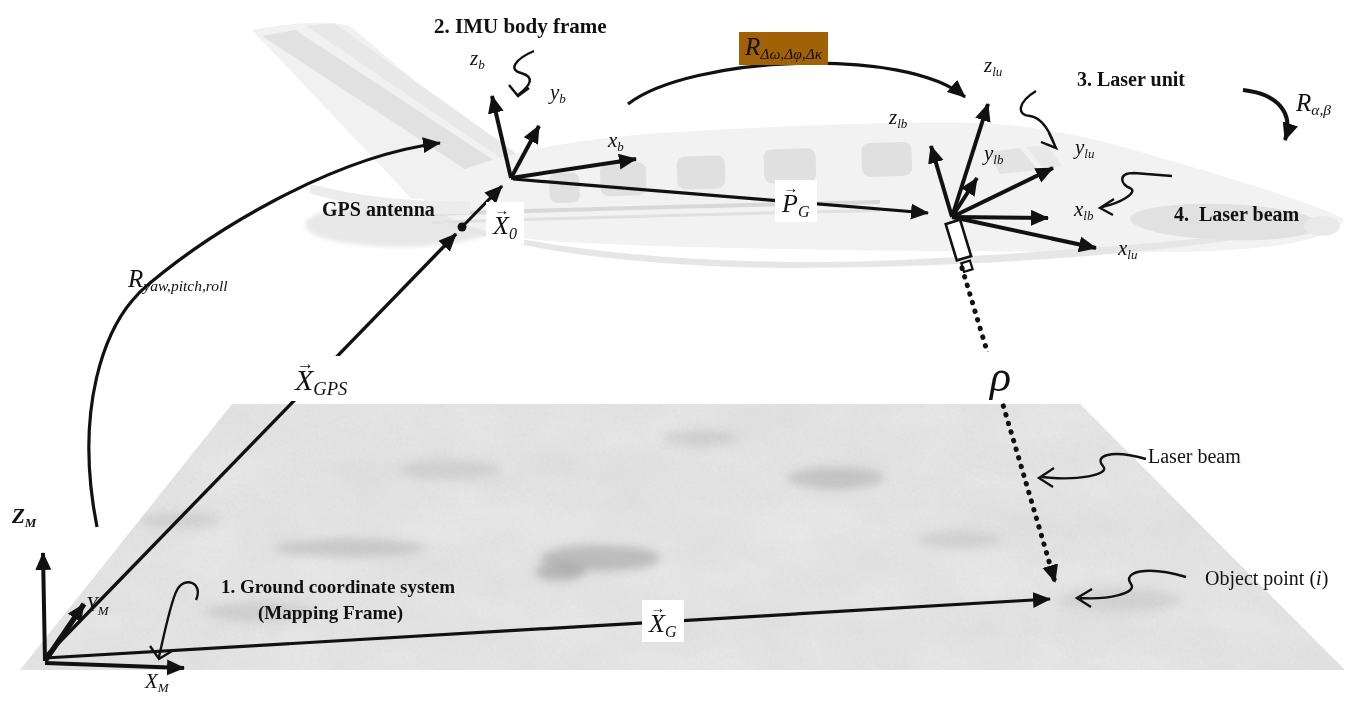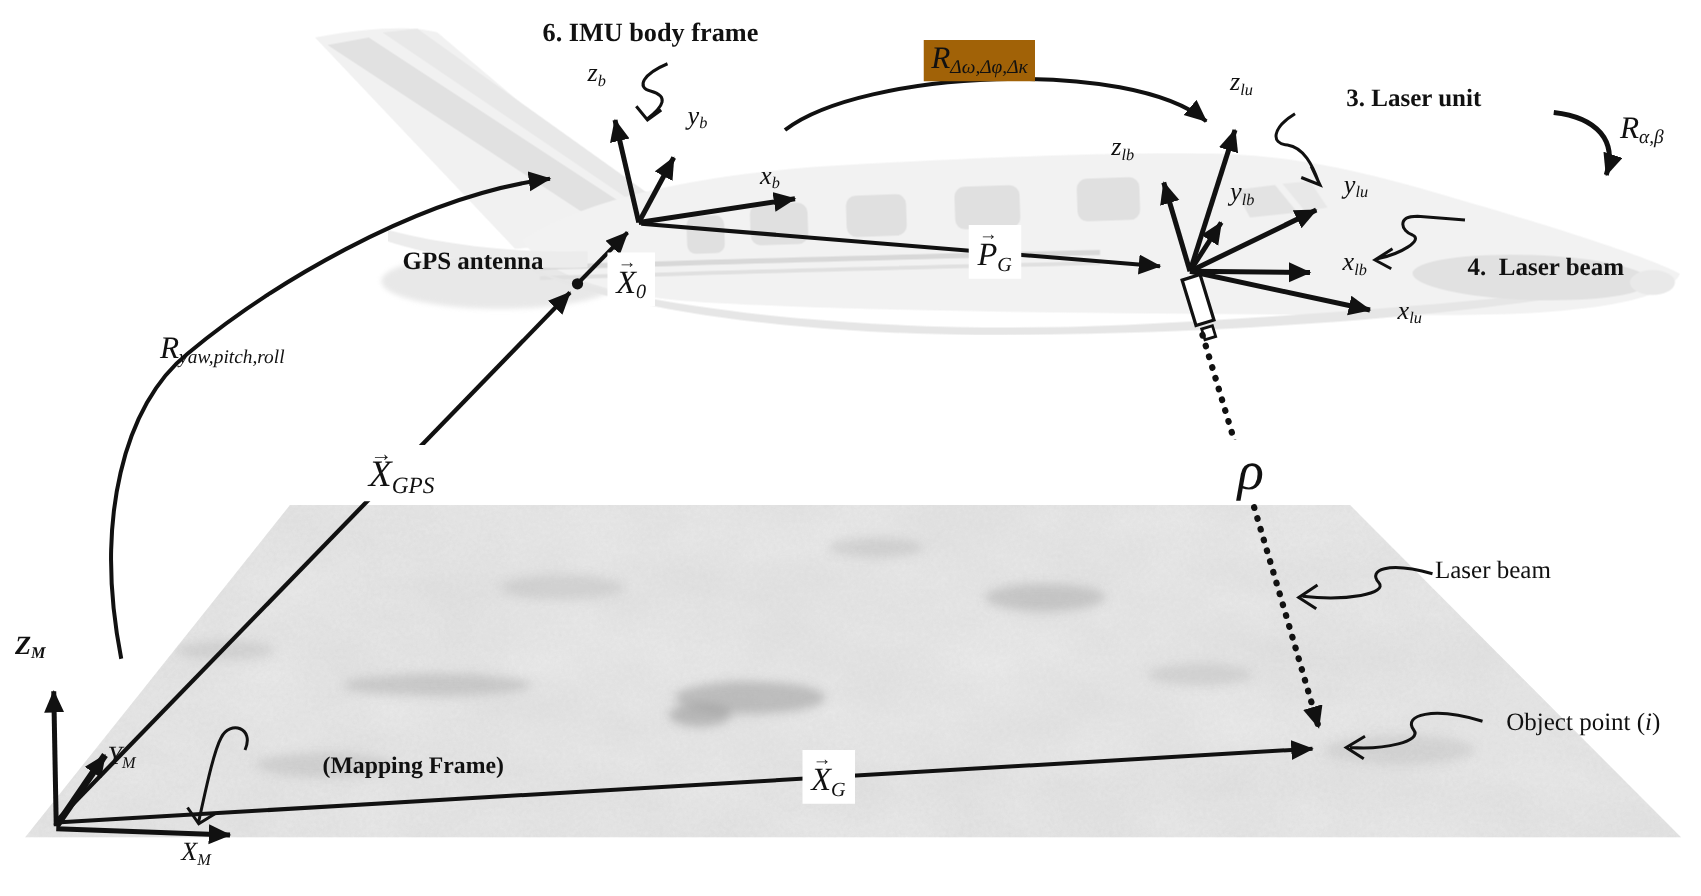--- a/index.html
+++ b/index.html
@@ -147,21 +147,21 @@
     <g fill="none" stroke="#111" stroke-width="2.4">
       <path d="M 534 51 C 515 59 508 70 521 73 C 535 77 531 85 518 95 M 509 85 L 518 96 L 529 88"></path>
       <path d="M 196 600 C 204 582 184 576 177 590 C 171 601 165 630 159 657 M 150 646 L 159 659 L 172 651"></path>
       <path d="M 1036 91 C 1018 102 1016 115 1030 116 C 1043 118 1050 132 1055 146 M 1041 142 L 1056 148 L 1049 133"></path>
       <path d="M 1172 176 L 1134 173 C 1117 173 1121 185 1130 188 C 1139 192 1121 203 1102 207 M 1114 199 L 1100 208 L 1113 215"></path>
       <path d="M 1146 459 C 1110 449 1094 456 1103 466 C 1111 475 1077 481 1042 477 M 1054 468 L 1039 478 L 1053 487"></path>
       <path d="M 1186 577 C 1146 565 1122 572 1131 584 C 1138 593 1108 600 1080 598 M 1092 589 L 1077 598 L 1091 607"></path>
     </g>
   </svg>
 
-  <div class="lbl bold-title" style="left:434px; top:15px; font-size:21px;">6. IMU body frame</div>
+  <div class="lbl bold-title" style="left:434px; top:15px; font-size:21px;">2. IMU body frame</div>
 
   <div class="lbl math" style="left:470px; top:47px;"><span>z</span><sub>b</sub></div>
   <div class="lbl math" style="left:550px; top:81px;"><span>y</span><sub>b</sub></div>
   <div class="lbl math" style="left:608px; top:129px;"><span>x</span><sub>b</sub></div>
 
   <div class="lbl rot" style="left:739px; top:32px; background:#a16207; padding:2px 6px;"><span>R</span><sub>Δω,Δφ,Δκ</sub></div>
 
   <div class="lbl math" style="left:984px; top:54px;"><span>z</span><sub>lu</sub></div>
   <div class="lbl math" style="left:889px; top:106px;"><span>z</span><sub>lb</sub></div>
   <div class="lbl math" style="left:984px; top:142px;"><span>y</span><sub>lb</sub></div>
@@ -184,20 +184,21 @@
   <div class="lbl vecl big" style="left:289px; top:356px; background:#fff; padding:8px 6px 2px 6px;"><span class="vec">X</span><sub>GPS</sub></div>
 
   <div class="lbl rot" style="left:104px; top:266px;margin-left:24px;"><span>R</span><sub>yaw,pitch,roll</sub></div>
 
   <div class="lbl rho" style="left:980px; top:352px;">ρ</div>
 
   <div class="lbl plain" style="left:1148px; top:446px;">Laser beam</div>
 
   <div class="lbl plain" style="left:1188px; top:568px;margin-left:17px;"><span>Object point (</span><span class="it">i</span><span>)</span></div>
 
+  <div class="lbl bold-title ctr" style="left:221px; top:577px; font-size:19px;">1. Ground coordinate system</div>
   <div class="lbl bold-title ctr" style="left:258px; top:603px; font-size:19px;">(Mapping Frame)</div>
 
   <div class="lbl math" style="left:12px; top:505px;font-weight:bold;"><span>Z</span><sub>M</sub></div>
   <div class="lbl math" style="left:86px; top:558px;margin-top:35px;"><span>Y</span><sub>M</sub></div>
   <div class="lbl math" style="left:145px; top:670px;"><span>X</span><sub>M</sub></div>
 
   <div class="lbl vecl boxed" style="left:642px; top:600px;"><span class="vec">X</span><sub>G</sub></div>
 
 </div>
 

